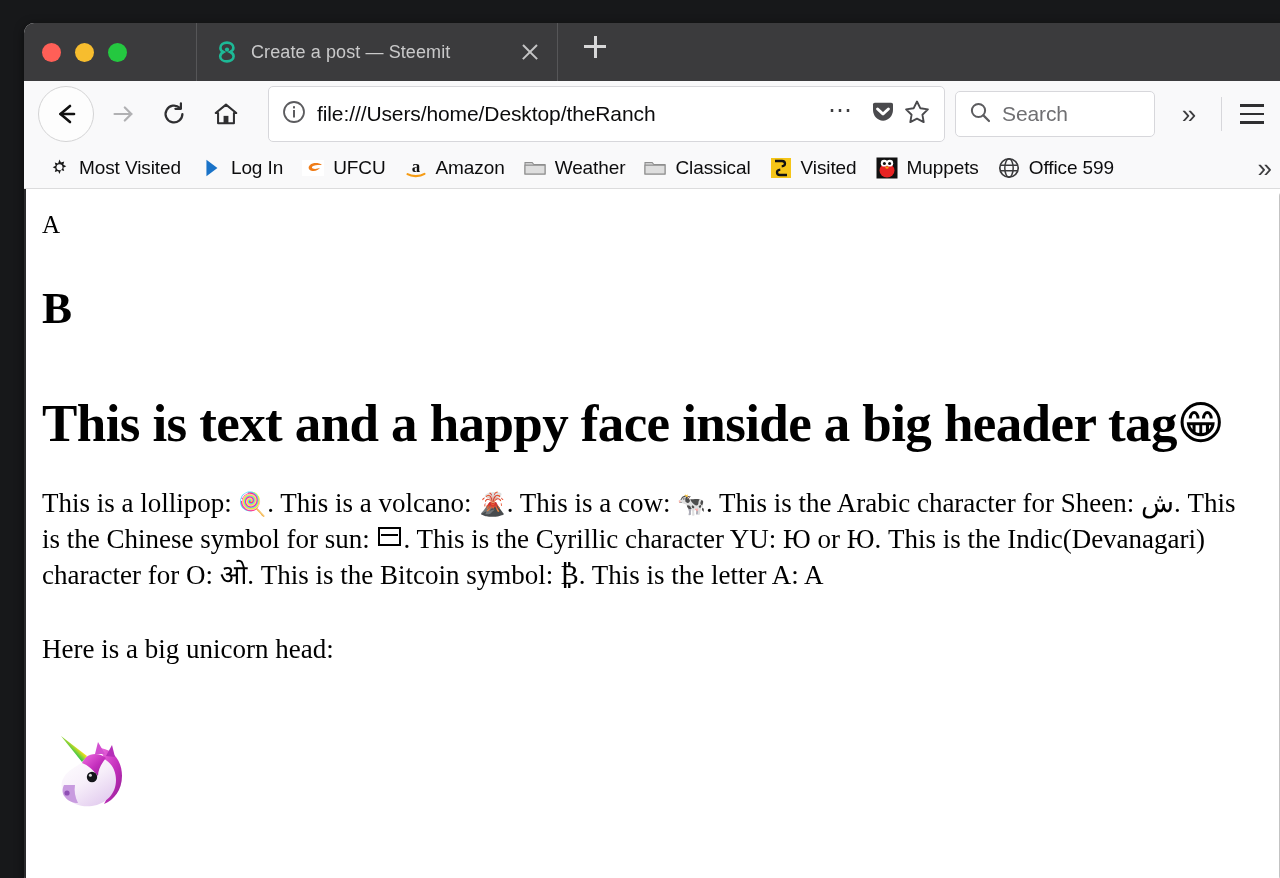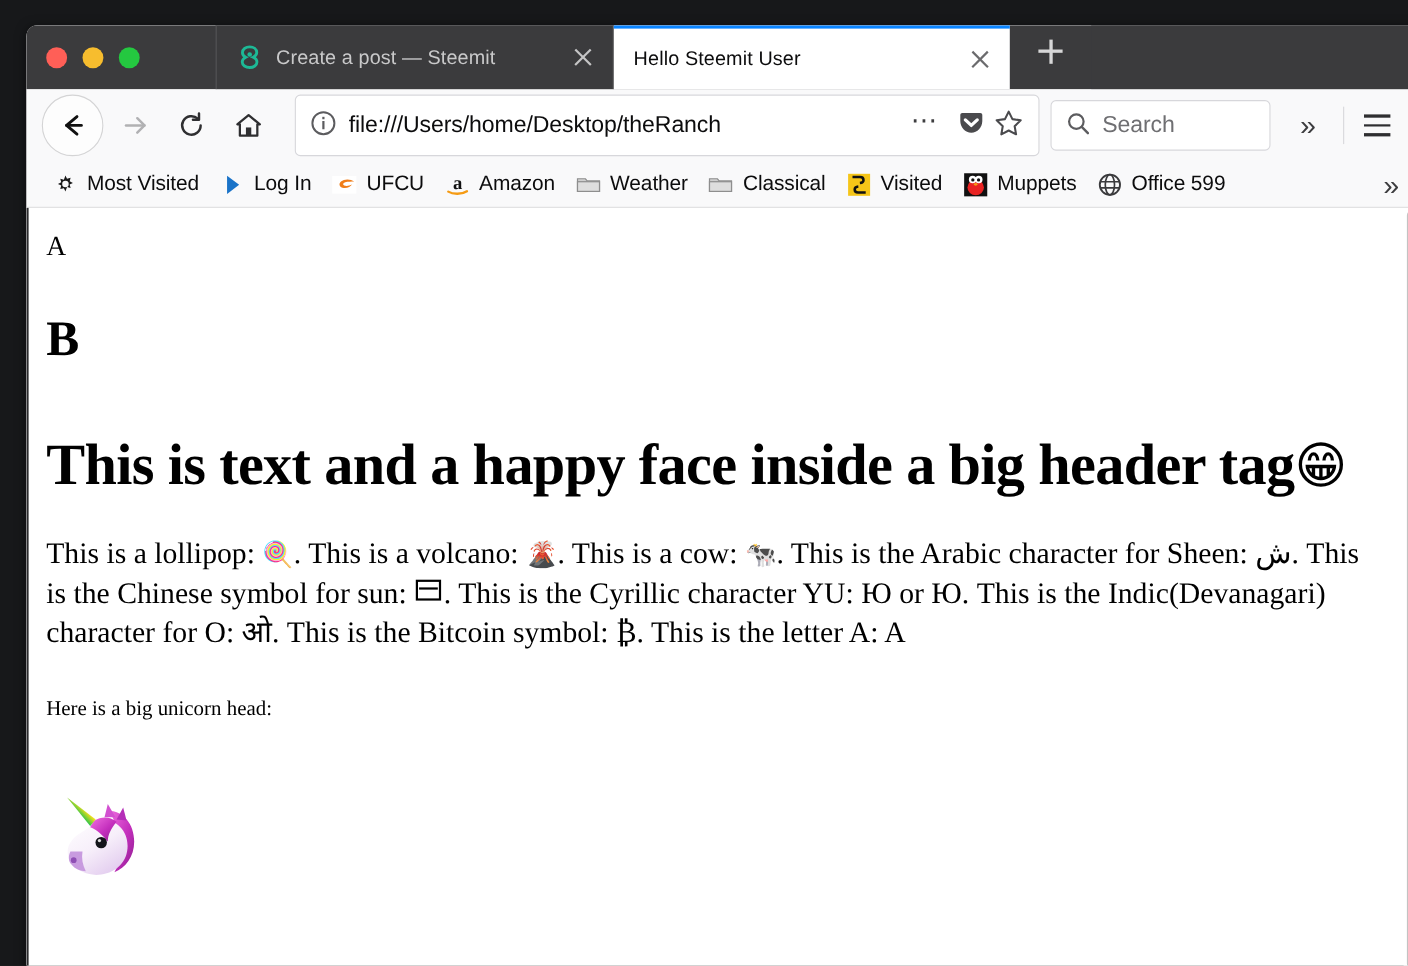--- a/index.html
+++ b/index.html
@@ -356,21 +356,21 @@
   .tofu::after {
     content: "";
     position: absolute;
     left: 1px;
     right: 1px;
     top: 5px;
     height: 2px;
     background: #000;
   }
   .para2 {
-    font-size: 19px;
+    font-size: 27px;
     line-height: 1.33;
     margin: 38px 0 0 0;
     font-family: "Liberation Serif", serif;
   }
   .unicorn {
     margin: 62px 0 0 6px;
     width: 92px;
     height: 92px;
   }
 
@@ -419,24 +419,20 @@
         <span class="favicon">
           <svg width="24" height="24" viewBox="0 0 24 24">
             <path d="M12 2.6c-3.6 0-6.6 2.2-6.6 5.3 0 1.9 1.2 3.2 3 4.1-1.9 1-3.2 2.5-3.2 4.4 0 3 3.1 5 6.8 5 3.6 0 6.6-2.1 6.6-5 0-2-1.4-3.5-3.4-4.4 1.9-.9 3.2-2.3 3.2-4.2C18.4 4.7 15.5 2.6 12 2.6z" fill="none" stroke="#1db996" stroke-width="2.6" stroke-linecap="round"></path>
             <circle cx="12" cy="9.6" r="2.1" fill="#1db996"></circle>
           </svg>
         </span>
         <span class="tab-title">Create a post — Steemit</span>
         <span class="tab-close"></span>
       </div>
 
-      <div class="tab active">
-        <span class="tab-title">Hello Steemit User</span>
-        <span class="tab-close"></span>
-      </div>
 
       <div class="newtab"></div>
       <div class="tabstrip-rest"></div>
     </div>
 
     <div class="navbar">
 
       <div class="navbtn back-highlight">
         <span>
           <svg width="30" height="30" viewBox="0 0 30 30">

